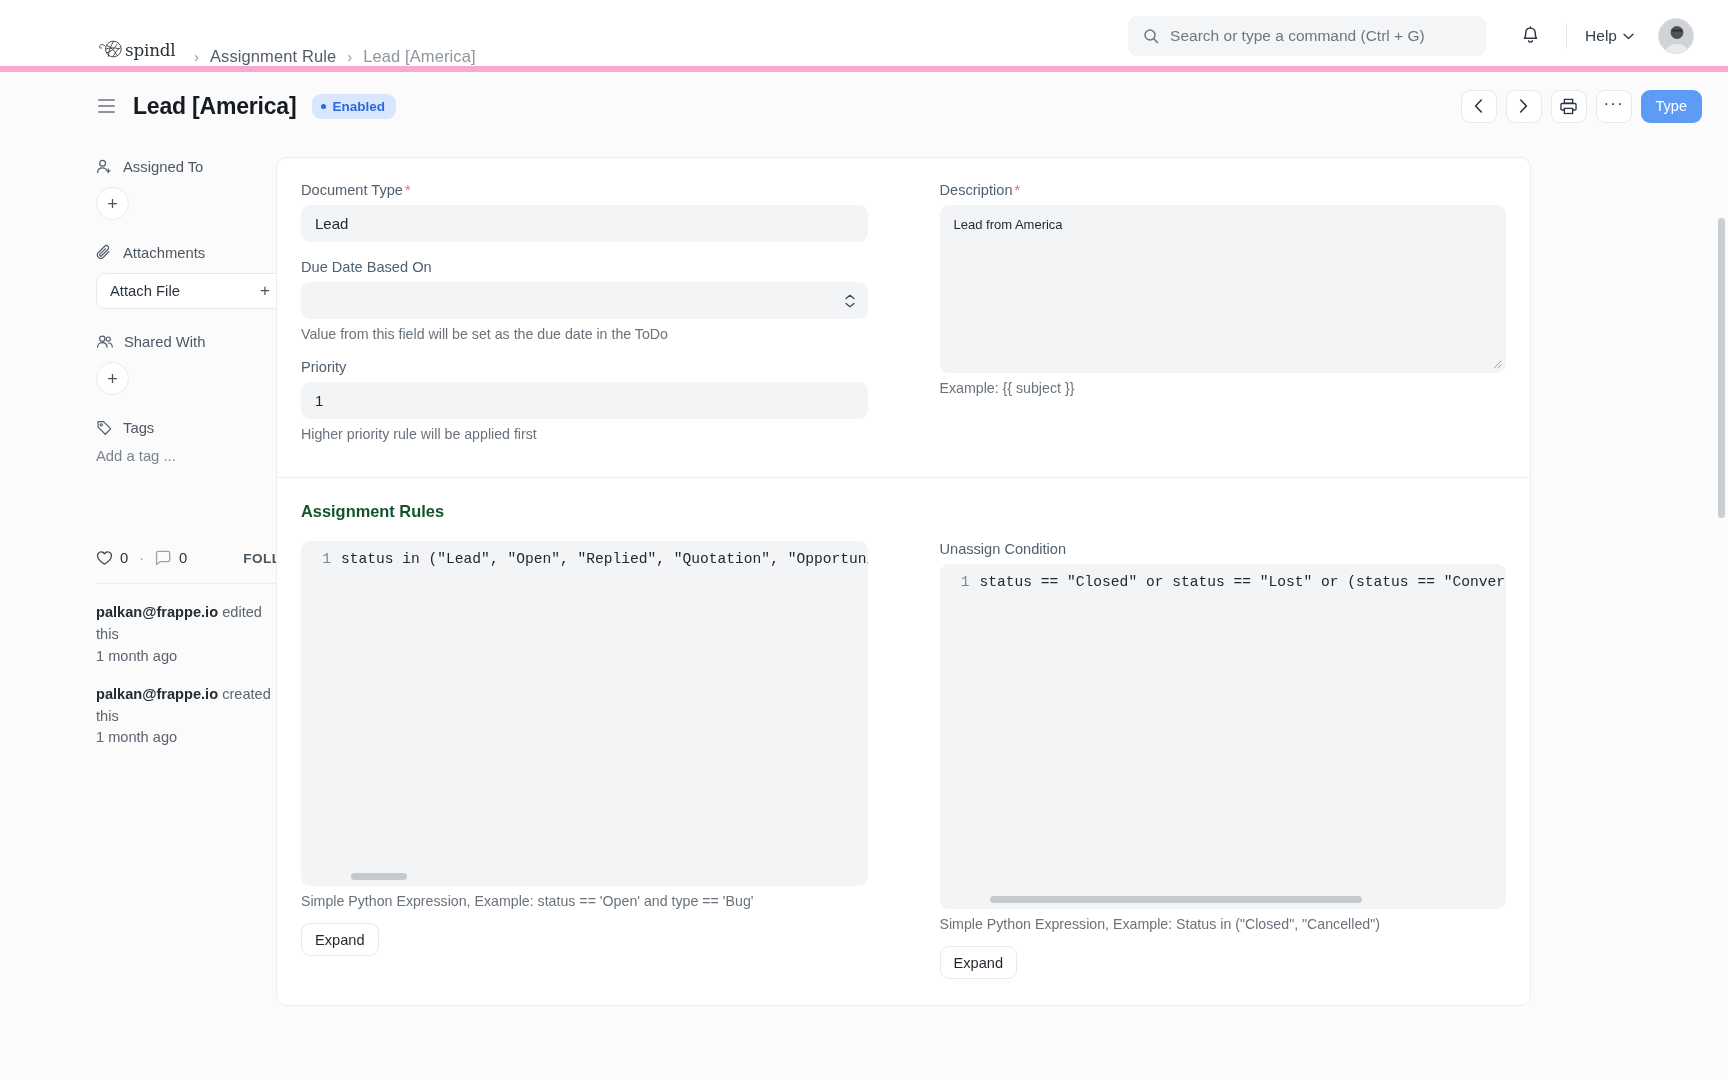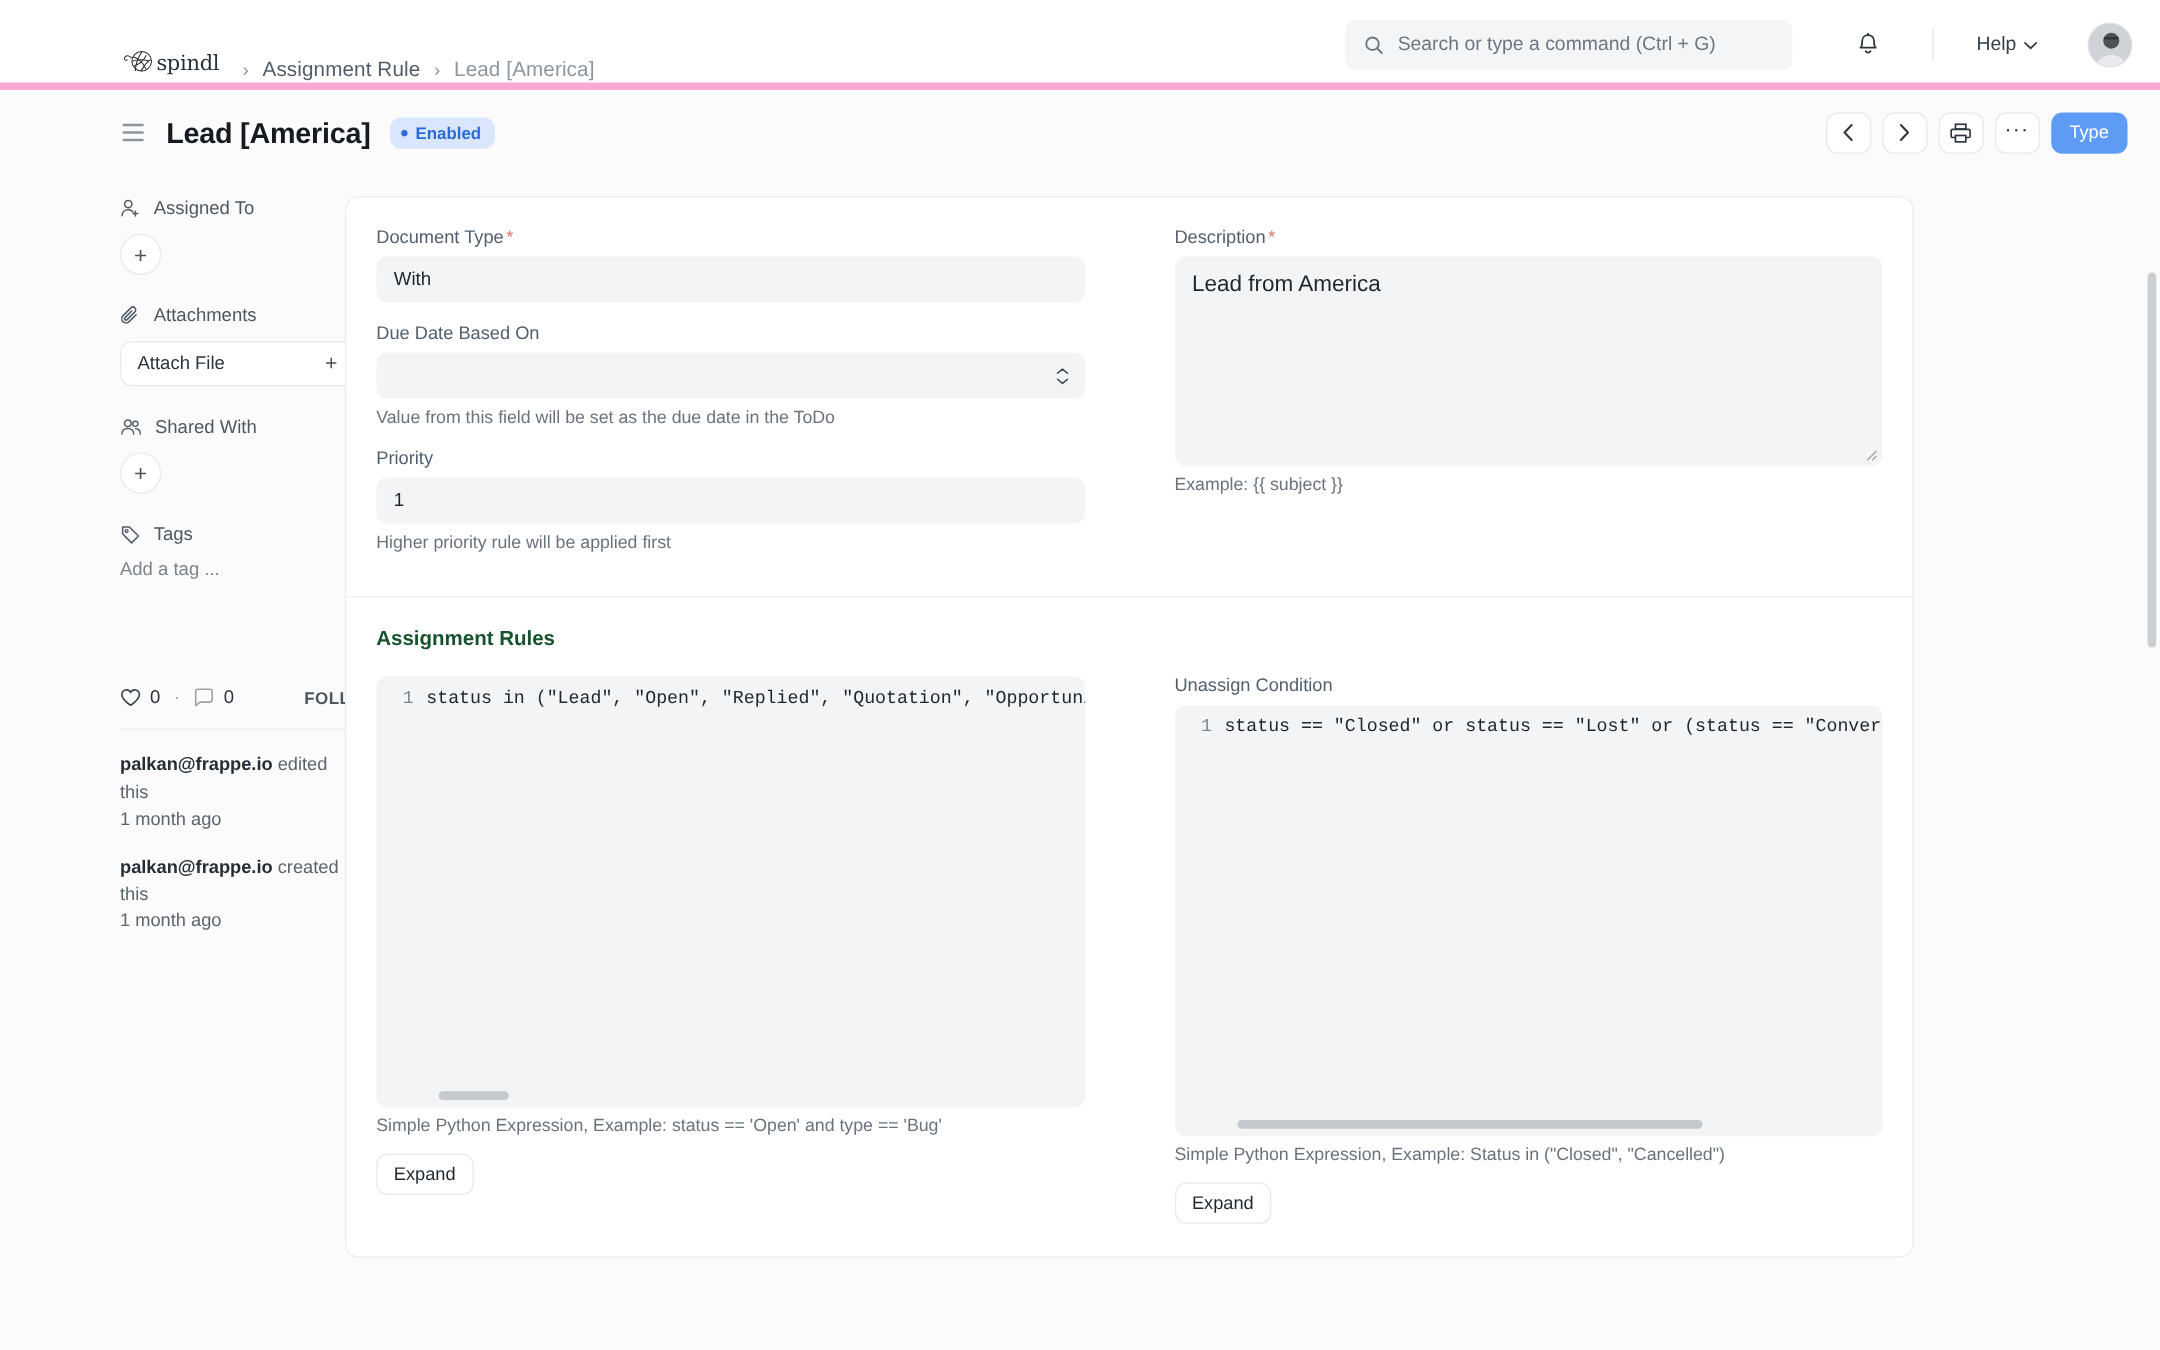--- a/index.html
+++ b/index.html
@@ -25,22 +25,22 @@
   .brand-logo { width: 84px; height: 34px; display: block; }
   .crumbs { display: flex; align-items: center; gap: 11px; margin-left: 14px; }
   .crumb-sep { color: #8d969e; font-size: 15px; line-height: 1; }
   .crumb {
     font-size: 16.5px; color: #525d69; letter-spacing: .1px;
     text-decoration: none; white-space: nowrap;
   }
   .crumb.last { color: #8d969e; }
 
   .nav-right {
-    position: absolute; right: 22px; top: 0; height: 72px;
-    display: flex; align-items: center; gap: 16px;
+    position: absolute; right: 34px; top: 0; height: 72px;
+    display: flex; align-items: center; gap: 0;
   }
   .searchbox {
     width: 358px; height: 40px; background: #f4f5f6; border-radius: 9px;
     display: flex; align-items: center; padding: 0 14px; gap: 11px;
     border: 1px solid transparent;
   }
   .searchbox .ph { color: #6d7782; font-size: 15.5px; }
   .bell-btn {
     width: 44px; height: 40px; display: flex; align-items: center; justify-content: center;
     margin-left: 22px; background: none; border: none; cursor: pointer;
@@ -141,21 +141,21 @@
   .req { color: #e86c6c; margin-left: 2px; }
   .inp {
     width: 100%; height: 37px; background: #f3f4f6; border: 1px solid transparent;
     border-radius: 9px; padding: 0 13px; font-size: 15px; color: #1e262e;
     font-family: inherit; display: flex; align-items: center;
   }
   .inp.sel { justify-content: space-between; padding-right: 12px; }
   .spinner { display: flex; flex-direction: column; gap: 2px; color: #3d4750; line-height: 0; }
   .txa {
     width: 100%; height: 168px; background: #f3f4f6; border: 1px solid transparent;
-    border-radius: 9px; padding: 11px 13px; font-size: 18px; color: #1e262e;
+    border-radius: 9px; padding: 11px 13px; font-size: 13px; color: #1e262e;
     font-family: inherit; position: relative; resize: none;
   }
   .txa-wrap { position: relative; }
   .txa-grip {
     position: absolute; right: 4px; bottom: 4px; width: 10px; height: 10px;
     pointer-events: none;
   }
   .hint { font-size: 14.2px; color: #6a737c; margin-top: 7px; }
   .chk-row { display: flex; align-items: center; gap: 12px; margin-top: 10px; }
   .chk {
@@ -381,21 +381,21 @@
     <main class="main">
       <div class="card">
 
         <div class="sect">
           <div class="col">
 
             <div class="fg">
               <label class="lab">
                 <span>Document Type</span><span class="req">*</span>
               </label>
-              <div class="inp">With</div>
+              <div class="inp">Lead</div>
             </div>
 
             <div class="fg">
               <label class="lab">Due Date Based On</label>
               <div class="inp sel">
                 <span></span>
                 <span class="spinner">
                   <svg width="10" height="6" viewBox="0 0 10 6">
                     <path d="M1 4.6 5 1.3l4 3.3" fill="none" stroke="#3d4750" stroke-width="1.25" stroke-linecap="round" stroke-linejoin="round"></path>
                   </svg>

